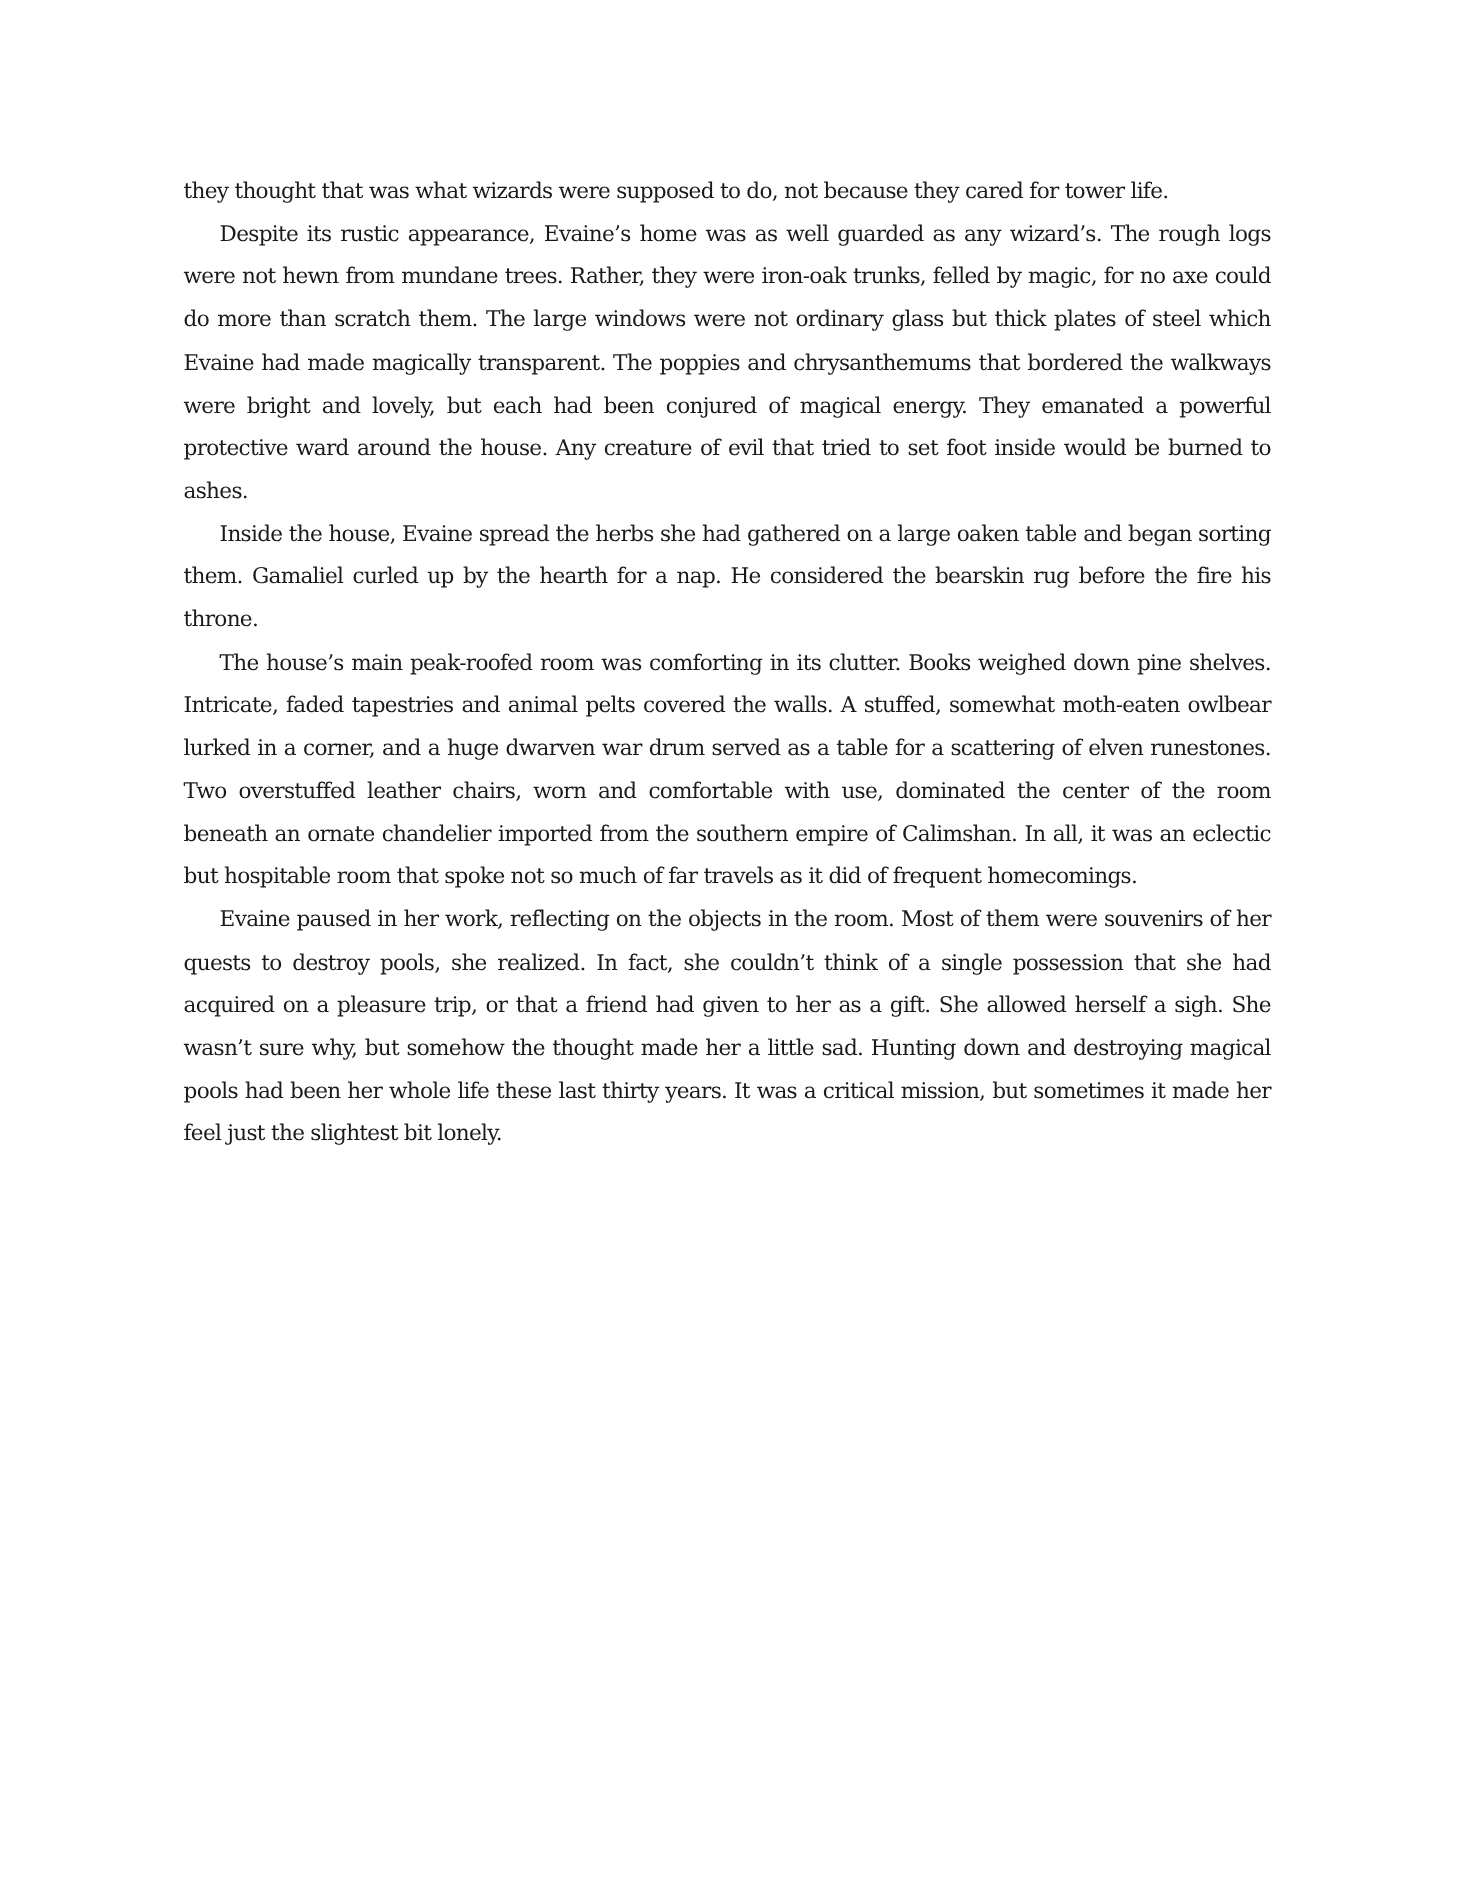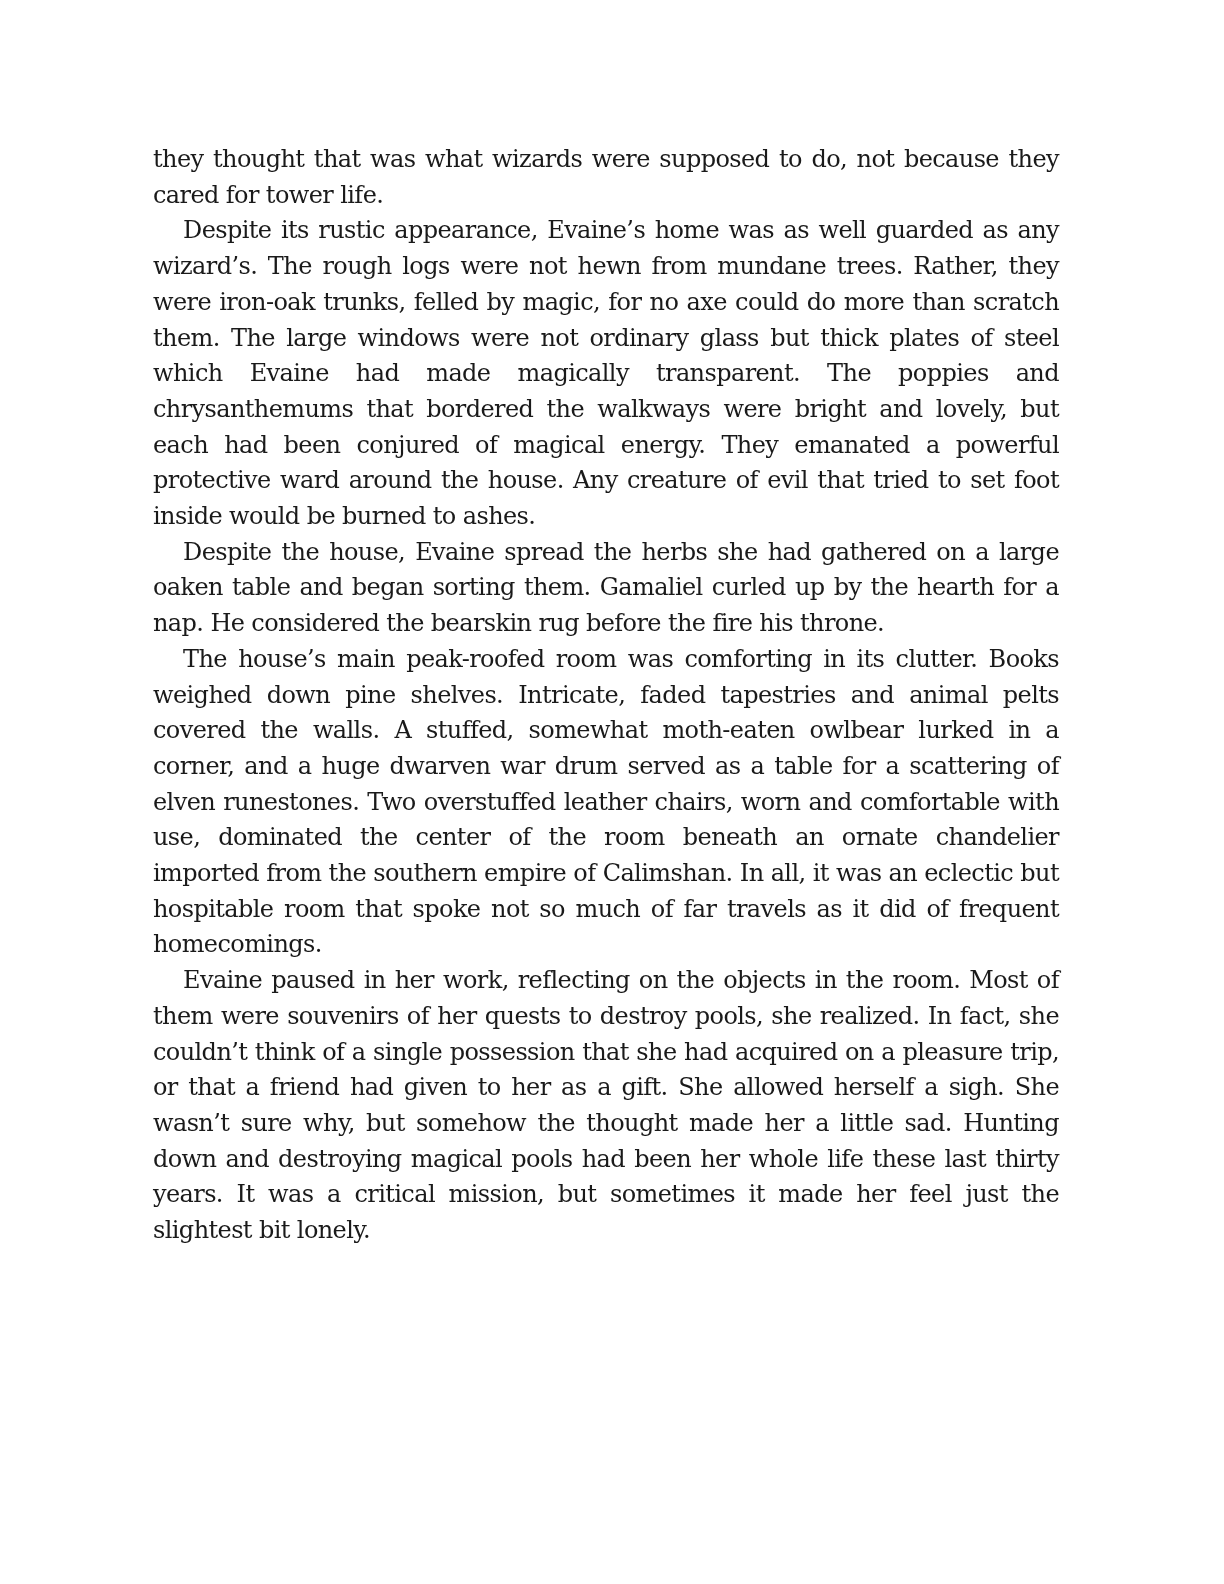--- a/index.html
+++ b/index.html
@@ -12,21 +12,21 @@
       height: 1584px;
       position: relative;
       overflow: hidden;
     }
     .page {
       position: absolute;
       left: 153px;
       top: 142px;
       width: 906px;
       font-family: "DejaVu Serif", "Liberation Serif", serif;
-      font-size: 24px;
+      font-size: 18px;
       line-height: 35.7px;
       color: #1a1a1a;
       text-align: justify;
       letter-spacing: -0.6px;
       word-spacing: 0px;
     }
     .page p {
       margin: 0;
       padding: 0;
       text-indent: 30px;
@@ -35,16 +35,16 @@
     .page p.continuation {
       text-indent: 0;
     }
   </style>
 </head>
 <body>
 
 <div class="page">
   <p class="continuation">they thought that was what wizards were supposed to do, not because they cared for tower life.</p>
   <p>Despite its rustic appearance, Evaine’s home was as well guarded as any wizard’s. The rough logs were not hewn from mundane trees. Rather, they were iron-oak trunks, felled by magic, for no axe could do more than scratch them. The large windows were not ordinary glass but thick plates of steel which Evaine had made magically transparent. The poppies and chrysanthemums that bordered the walkways were bright and lovely, but each had been conjured of magical energy. They emanated a powerful protective ward around the house. Any creature of evil that tried to set foot inside would be burned to ashes.</p>
-  <p>Despite the house, Evaine spread the herbs she had gathered on a large oaken table and began sorting them. Gamaliel curled up by the hearth for a nap. He considered the bearskin rug before the fire his throne.</p>
+  <p>Inside the house, Evaine spread the herbs she had gathered on a large oaken table and began sorting them. Gamaliel curled up by the hearth for a nap. He considered the bearskin rug before the fire his throne.</p>
   <p>The house’s main peak-roofed room was comforting in its clutter. Books weighed down pine shelves. Intricate, faded tapestries and animal pelts covered the walls. A stuffed, somewhat moth-eaten owlbear lurked in a corner, and a huge dwarven war drum served as a table for a scattering of elven runestones. Two overstuffed leather chairs, worn and comfortable with use, dominated the center of the room beneath an ornate chandelier imported from the southern empire of Calimshan. In all, it was an eclectic but hospitable room that spoke not so much of far travels as it did of frequent homecomings.</p>
   <p>Evaine paused in her work, reflecting on the objects in the room. Most of them were souvenirs of her quests to destroy pools, she realized. In fact, she couldn’t think of a single possession that she had acquired on a pleasure trip, or that a friend had given to her as a gift. She allowed herself a sigh. She wasn’t sure why, but somehow the thought made her a little sad. Hunting down and destroying magical pools had been her whole life these last thirty years. It was a critical mission, but sometimes it made her feel just the slightest bit lonely.</p>
 </div>
 
 </body></html>

